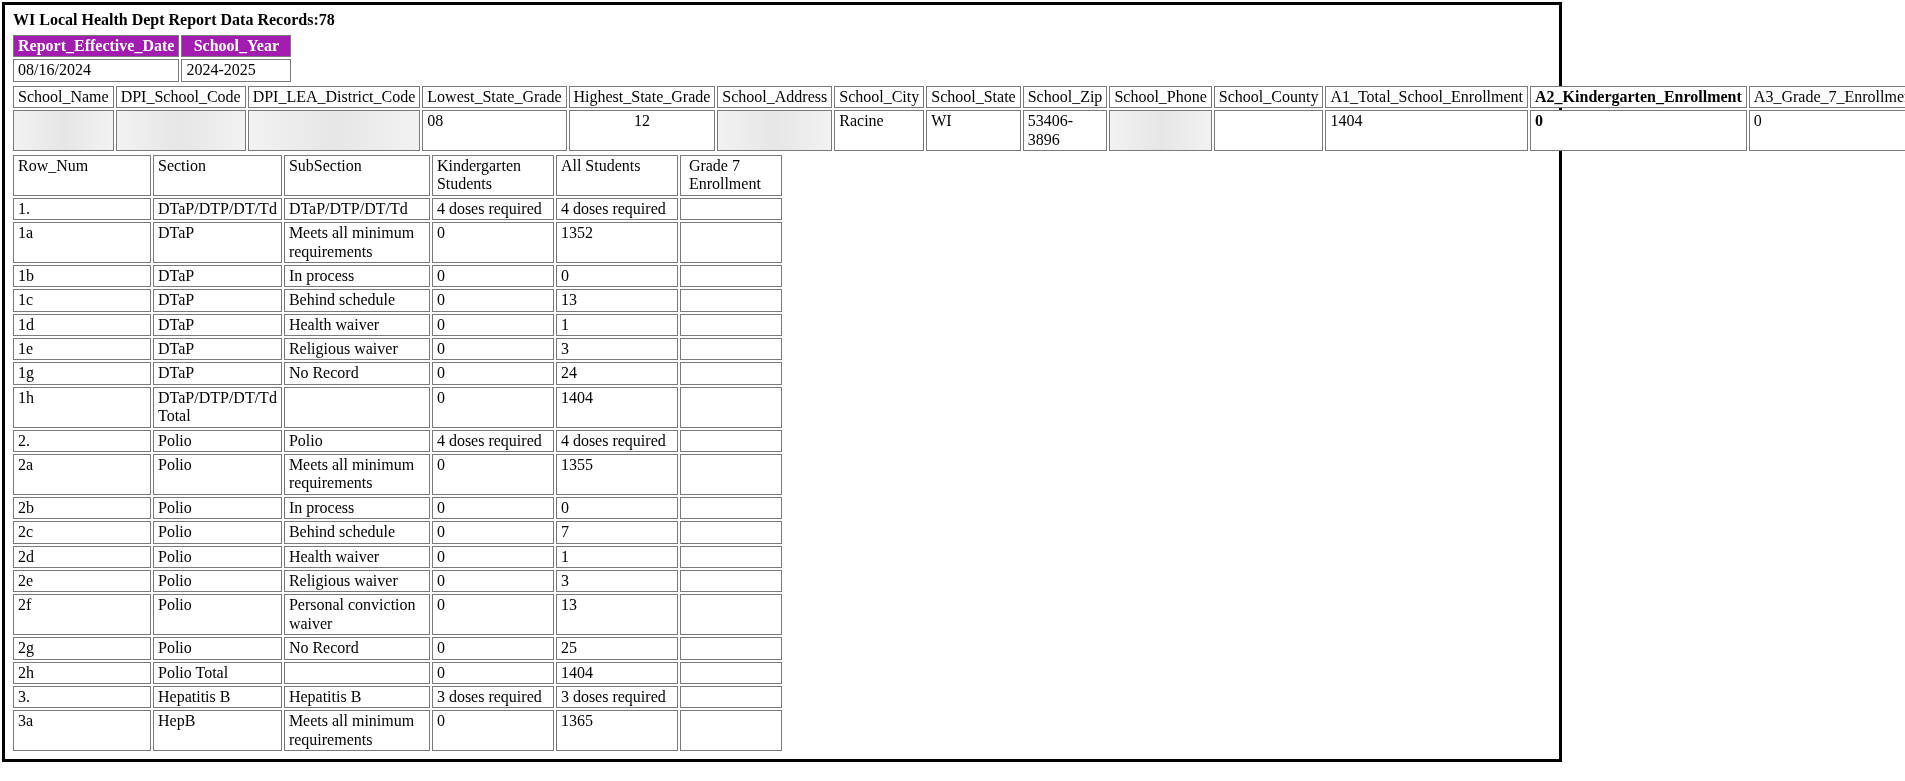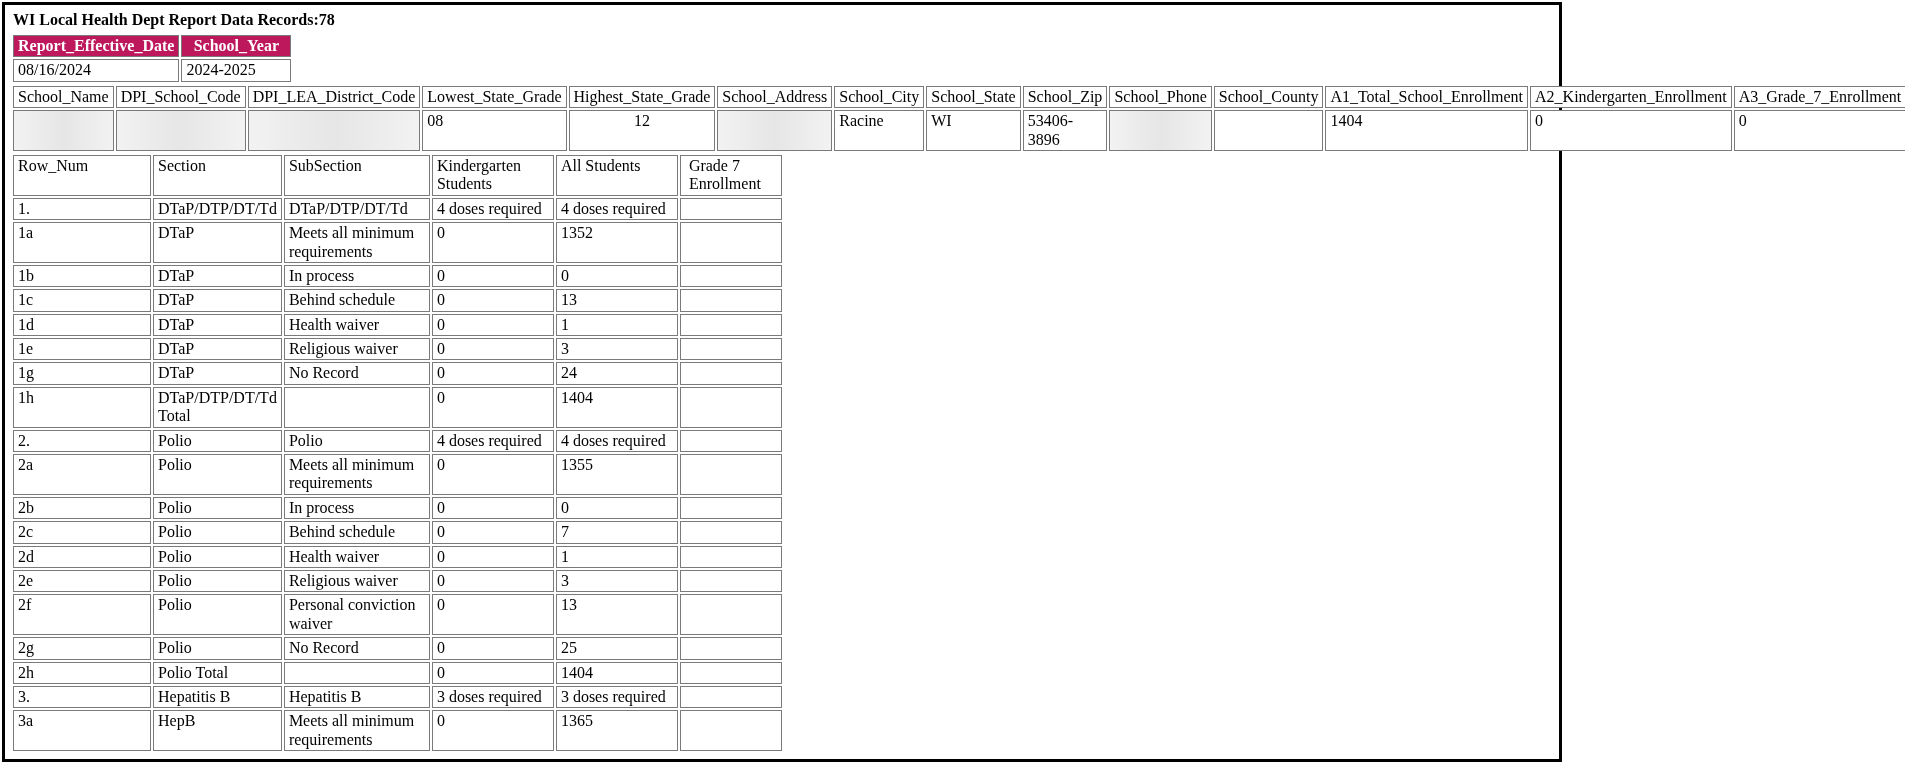--- a/index.html
+++ b/index.html
@@ -31,21 +31,21 @@
     border: 1px solid #7a7a7a;
     padding: 1px 4px;
     vertical-align: top;
     text-align: left;
     font-weight: normal;
     font-size: 16px;
     line-height: 1.15;
     background: #fff;
   }
   th.blackhdr {
-    background: #be185d;
+    background: #a21caf;
     color: #fff;
     text-align: center;
     font-weight: bold;
     white-space: nowrap;
   }
   .redacted {
     background: linear-gradient(to right, #f2f2f2, #e6e6e6, #f2f2f2);
     color: transparent;
   }
   
@@ -58,21 +58,21 @@
   .schoolTable .c3 { width:136px; }
   .schoolTable .c4 { width:112px; }
   .schoolTable .c5 { width:112px;text-align:center; }
   .schoolTable .c6 { width:90px; }
   .schoolTable .c7 { width:60px; }
   .schoolTable .c8 { width:60px; }
   .schoolTable .c9 { width:58px; }
   .schoolTable .c10{ width:78px; }
   .schoolTable .c11{ width:68px; }
   .schoolTable .c12{ width:160px; }
-  .schoolTable .c13{ width:160px; }
+  .schoolTable .c13{ width:160px;font-weight:bold; }
   .schoolTable .c14{ width:150px; }
 
   .detailTable td { }
   .detailTable .d1 { width:128px; }
   .detailTable .d2 { width:100px; }
   .detailTable .d3 { width:136px; }
   .detailTable .d4 { width:112px; }
   .detailTable .d5 { width:112px; }
   .detailTable .d6 { width:88px;padding-left:8px; }
 </style>

